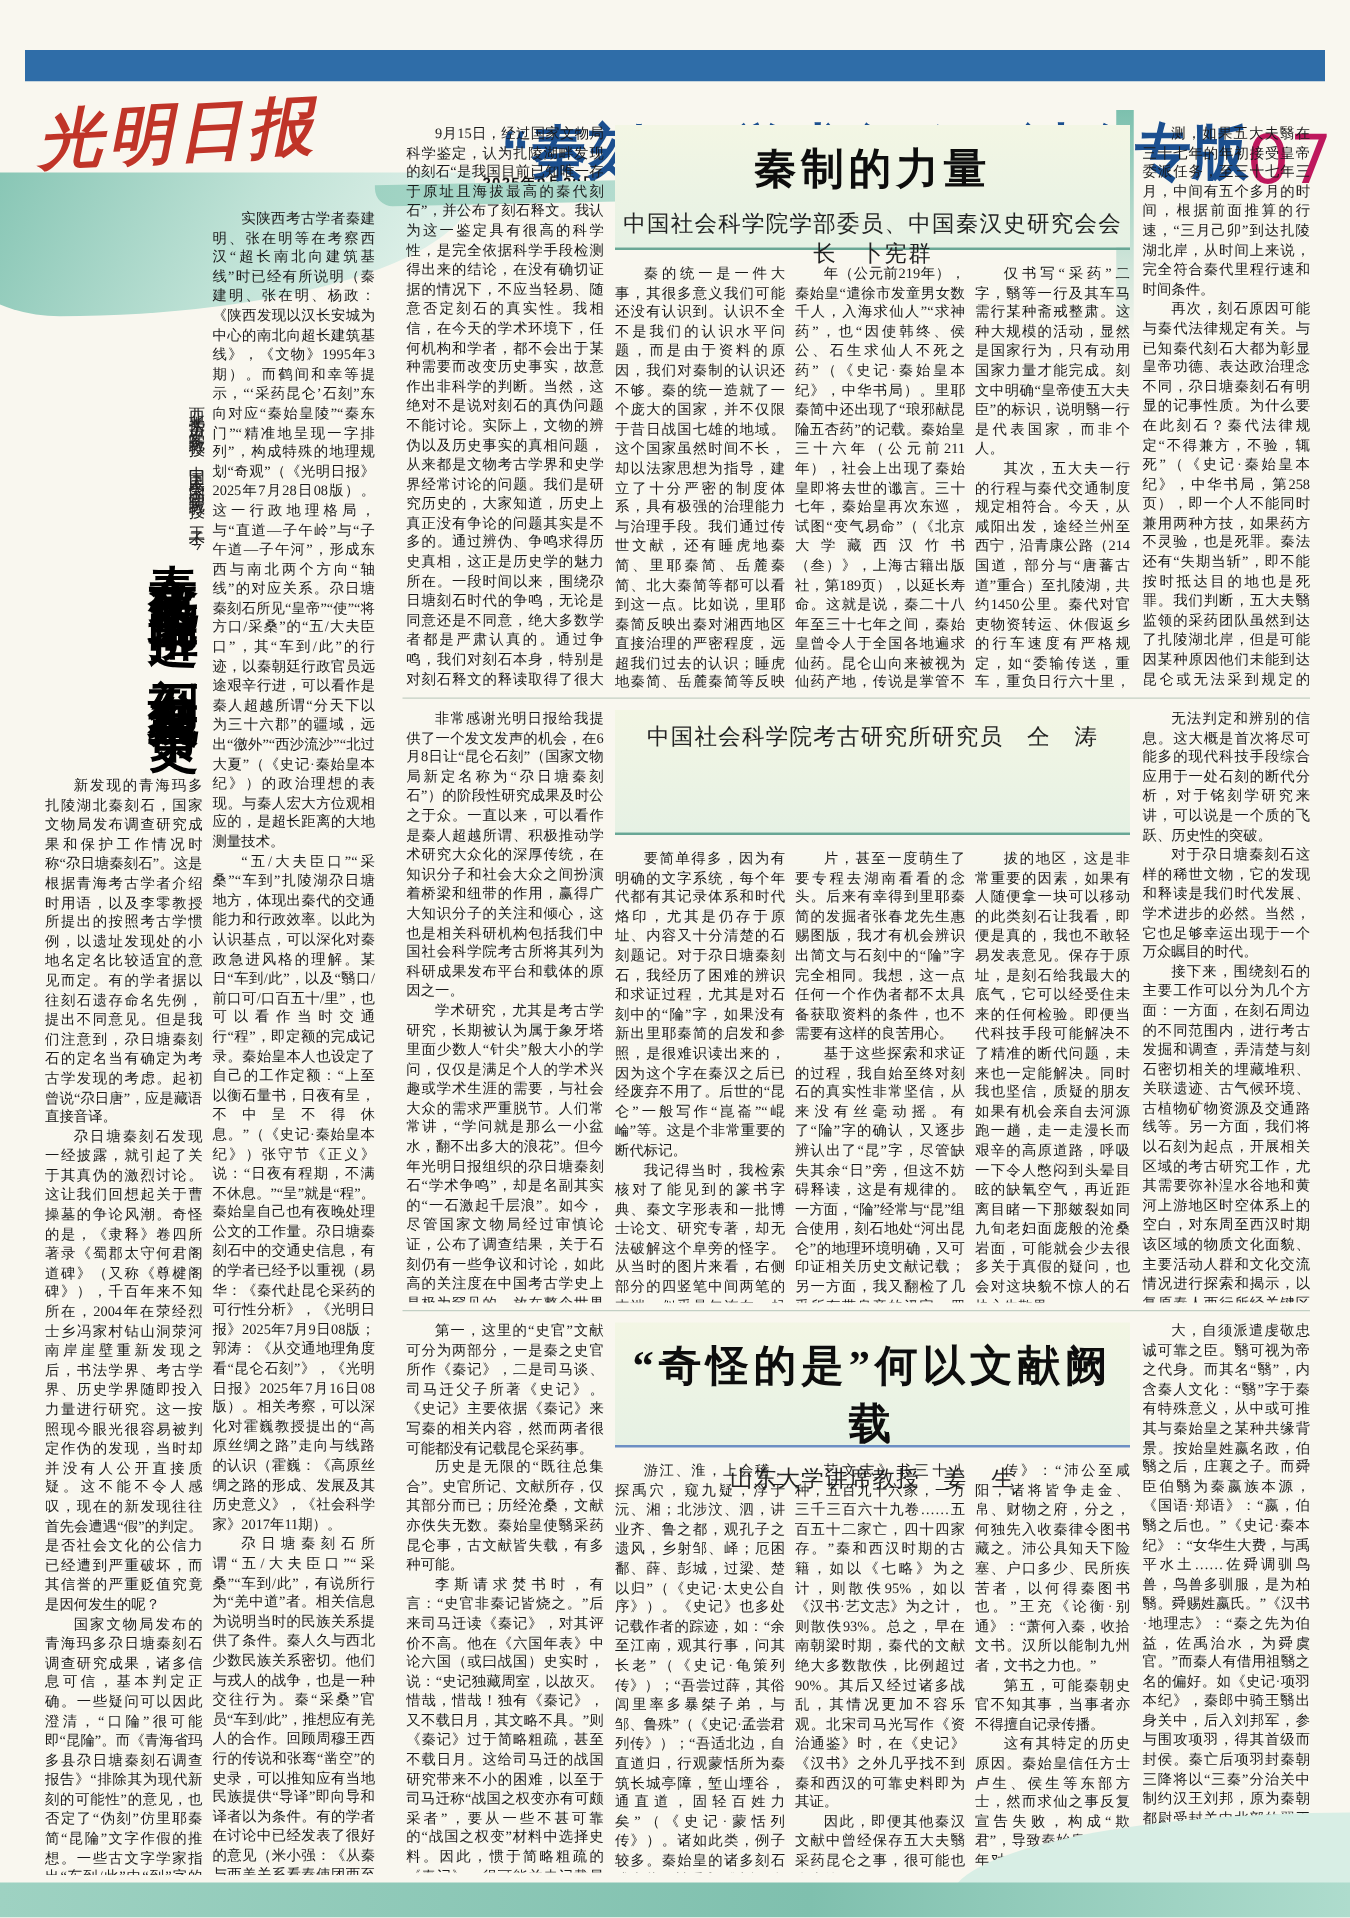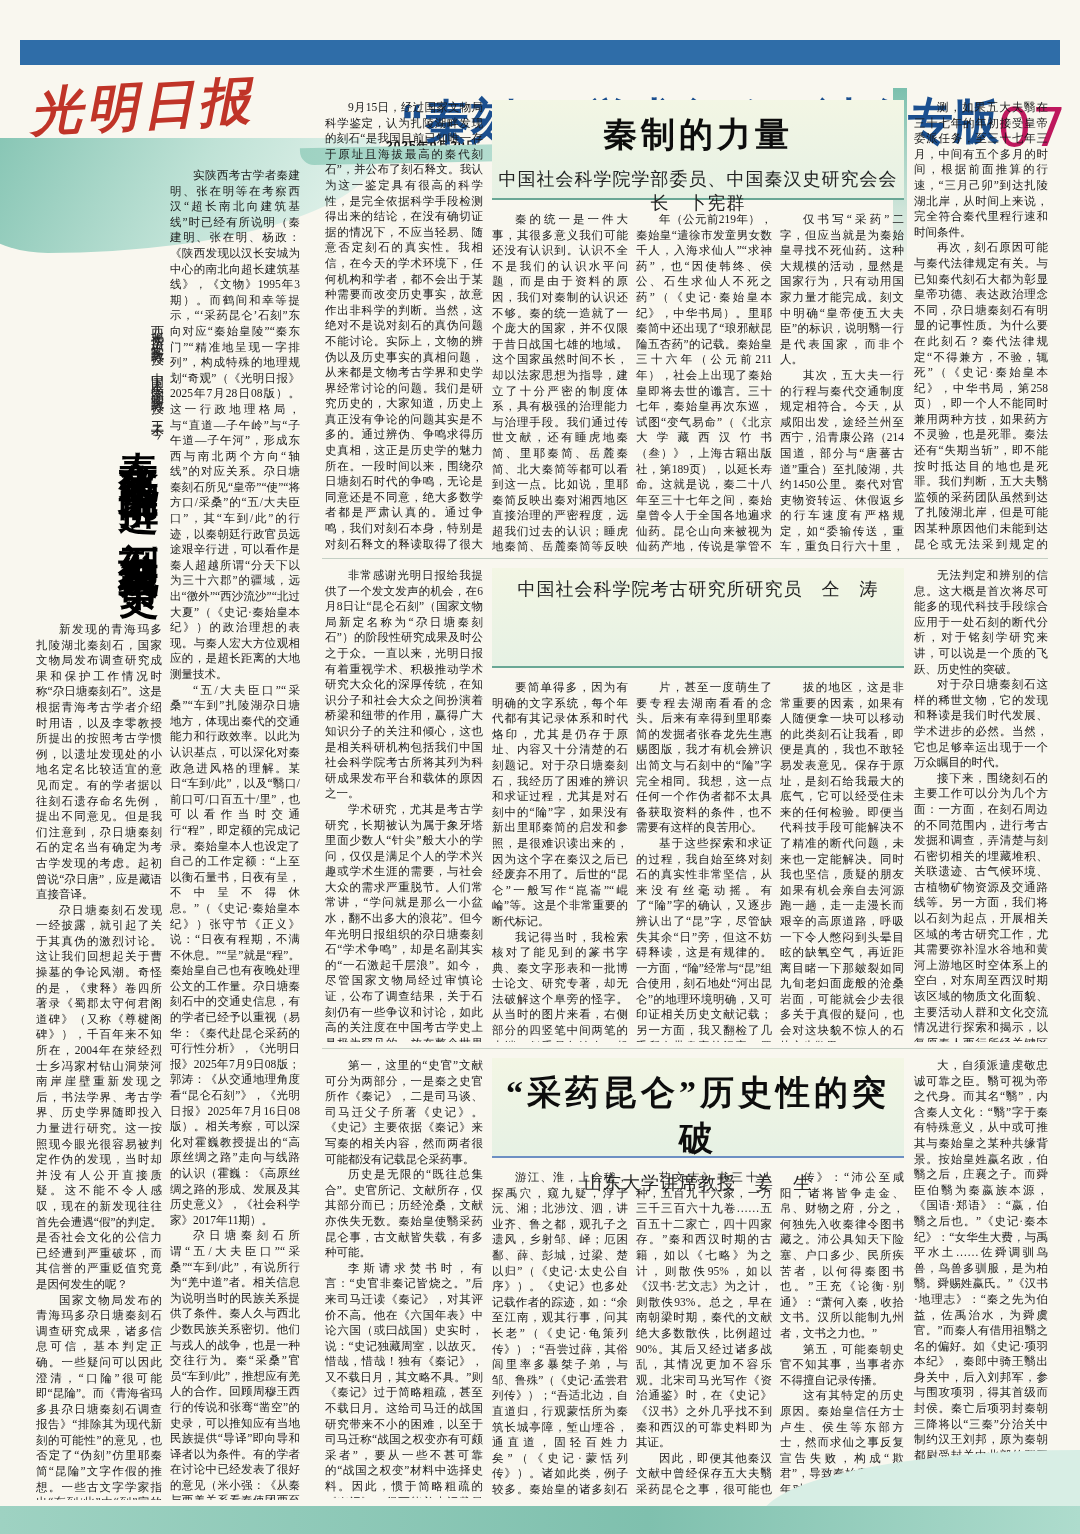--- a/index.html
+++ b/index.html
@@ -83,32 +83,32 @@
     <div class="ht">秦制的力量</div>
     <div class="hb">中国社会科学院学部委员、中国秦汉史研究会会长　卜宪群</div>
   </div>
   <div class="col" style="left:492px;top:212px;width:136px;height:342px">
       <p>秦的统一是一件大事，其很多意义我们可能还没有认识到。认识不全不是我们的认识水平问题，而是由于资料的原因，我们对秦制的认识还不够。秦的统一造就了一个庞大的国家，并不仅限于昔日战国七雄的地域。这个国家虽然时间不长，却以法家思想为指导，建立了十分严密的制度体系，具有极强的治理能力与治理手段。我们通过传世文献，还有睡虎地秦简、里耶秦简、岳麓秦简、北大秦简等都可以看到这一点。比如说，里耶秦简反映出秦对湘西地区直接治理的严密程度，远超我们过去的认识；睡虎地秦简、岳麓秦简等反映出秦代有严密的法令体系；等。尕日塘刻石虽然是关于秦始皇遣人采药之事，似乎与秦始皇个人有关，但实际上是与整个秦代制度有关的，不是一个孤零零的事件。从中可以看到秦制的巨大力量。</p>
     </div>
   <div class="col" style="left:636px;top:212px;width:136px;height:342px">
       <p>年（公元前219年），秦始皇“遣徐市发童男女数千人，入海求仙人”“求神药”，也“因使韩终、侯公、石生求仙人不死之药”（《史记·秦始皇本纪》，中华书局）。里耶秦简中还出现了“琅邪献昆陯五杏药”的记载。秦始皇三十六年（公元前211年），社会上出现了秦始皇即将去世的谶言。三十七年，秦始皇再次东巡，试图“变气易命”（《北京大学藏西汉竹书（叁）》，上海古籍出版社，第189页），以延长寿命。这就是说，秦二十八年至三十七年之间，秦始皇曾令人于全国各地遍求仙药。昆仑山向来被视为仙药产地，传说是掌管不死药的西王母和诸巫的居所。《吕氏春秋》载：“菜之美者：昆仑之苹，寿木之华。”高诱注：“寿木，昆仑山上木也。华，实也。食其实者不死，故曰寿木。”（《吕氏春秋集释》，中华书局，第317页）《淮南子·览冥训》：“譬若羿请不死之药于西王母。”（《淮南鸿烈集释》，中华书局，第217页）在此大背景下，秦始皇在派人向东入海求药的同时，派人向西前往昆仑山采药是完全可能的。虽然刻文</p>
     </div>
   <div class="col" style="left:780px;top:212px;width:124px;height:342px">
-      <p>仅书写“采药”二字，但应当就是为秦始皇寻找不死仙药。这种大规模的活动，显然是国家行为，只有动用国家力量才能完成。刻文中明确“皇帝使五大夫臣”的标识，说明翳一行是代表国家，而非个人。</p>
+      <p>仅书写“采药”二字，翳等一行及其车马需行某种斋戒整肃。这种大规模的活动，显然是国家行为，只有动用国家力量才能完成。刻文中明确“皇帝使五大夫臣”的标识，说明翳一行是代表国家，而非个人。</p>
       <p>其次，五大夫一行的行程与秦代交通制度规定相符合。今天，从咸阳出发，途经兰州至西宁，沿青康公路（214国道，部分与“唐蕃古道”重合）至扎陵湖，共约1450公里。秦代对官吏物资转运、休假返乡的行车速度有严格规定，如“委输传送，重车，重负日行六十里，空车八十里，徒行百里”（《岳麓书院藏秦简（肆）》，上海辞书出版社，第150页）；“吏岁归休番日，险道日行八十里，易道百里”（《岳麓书院藏秦简（伍）》，上海辞书出版社，第112页）。秦代1里大约415米，如果按重车60里/天计算，58天便可到达。如果按险道80里/天计算，44天便可到达。秦始皇三十六年“荧惑守心”，出现“今年祖龙死”的预言，始皇令人占卜得到“游徙吉”的卦验后，从三十七年开始第四次东巡。秦以十月为岁首，我们推</p>
     </div>
   <div class="col" style="left:914px;top:100px;width:134px;height:452px">
       <p>测，如果五大夫翳在三十七年的年初接受皇帝委派任务，至三十七年三月，中间有五个多月的时间，根据前面推算的行速，“三月己卯”到达扎陵湖北岸，从时间上来说，完全符合秦代里程行速和时间条件。</p>
       <p>再次，刻石原因可能与秦代法律规定有关。与已知秦代刻石大都为彰显皇帝功德、表达政治理念不同，尕日塘秦刻石有明显的记事性质。为什么要在此刻石？秦代法律规定“不得兼方，不验，辄死”（《史记·秦始皇本纪》，中华书局，第258页），即一个人不能同时兼用两种方技，如果药方不灵验，也是死罪。秦法还有“失期当斩”，即不能按时抵达目的地也是死罪。我们判断，五大夫翳监领的采药团队虽然到达了扎陵湖北岸，但是可能因某种原因他们未能到达昆仑或无法采到规定的药，为了避免秦律制裁，故在此刻石自证。这是为什么采药团队没有到达昆仑却在此刻石，并标明至昆仑距离的原因。</p>
     </div>
 
   <div class="sep" style="top:558px"></div>
 
   <div class="col" style="left:325px;top:568px;width:158px;height:474px">
-      <p>非常感谢光明日报给我提供了一个发文发声的机会，在6月8日让“昆仑石刻”（国家文物局新定名称为“尕日塘秦刻石”）的阶段性研究成果及时公之于众。一直以来，光明日报有着重视学术、积极推动学术研究大众化的深厚传统，在知识分子和社会大众之间扮演着桥梁和纽带的作用，赢得广大知识分子的关注和倾心，这也是相关科研机构包括我们中国社会科学院考古所将其列为科研成果发布平台和载体的原因之一。</p>
+      <p>非常感谢光明日报给我提供了一个发文发声的机会，在6月8日让“昆仑石刻”（国家文物局新定名称为“尕日塘秦刻石”）的阶段性研究成果及时公之于众。一直以来，可以看作是秦人超越所谓、积极推动学术研究大众化的深厚传统，在知识分子和社会大众之间扮演着桥梁和纽带的作用，赢得广大知识分子的关注和倾心，这也是相关科研机构包括我们中国社会科学院考古所将其列为科研成果发布平台和载体的原因之一。</p>
       <p>学术研究，尤其是考古学研究，长期被认为属于象牙塔里面少数人“针尖”般大小的学问，仅仅是满足个人的学术兴趣或学术生涯的需要，与社会大众的需求严重脱节。人们常常讲，“学问就是那么一小盆水，翻不出多大的浪花”。但今年光明日报组织的尕日塘秦刻石“学术争鸣”，却是名副其实的“一石激起千层浪”。如今，尽管国家文物局经过审慎论证，公布了调查结果，关于石刻仍有一些争议和讨论，如此高的关注度在中国考古学史上是极为罕见的，放在整个世界考古学史上，也是少有的事情。</p>
     </div>
   <div class="hbox rule-teal" style="left:492px;top:568px">
     <div class="hb">中国社会科学院考古研究所研究员　仝　涛</div>
   </div>
   <div class="col" style="left:492px;top:680px;width:136px;height:362px">
       <p>要简单得多，因为有明确的文字系统，每个年代都有其记录体系和时代烙印，尤其是仍存于原址、内容又十分清楚的石刻题记。对于尕日塘秦刻石，我经历了困难的辨识和求证过程，尤其是对石刻中的“陯”字，如果没有新出里耶秦简的启发和参照，是很难识读出来的，因为这个字在秦汉之后已经废弃不用了。后世的“昆仑”一般写作“崑崙”“崐崘”等。这是个非常重要的断代标记。</p>
       <p>我记得当时，我检索核对了能见到的篆书字典、秦文字形表和一批博士论文、研究专著，却无法破解这个阜旁的怪字。从当时的图片来看，右侧部分的四竖笔中间两笔的末端，似乎是勾连在一起的。在我几乎要放弃它的时候，偶然看到网上有关于里耶秦简“琅邪献昆陯五杏药”的报道，“陯”字居然是欹耳偏旁，我突然想到，是否石刻中的字也可能是“陯”？由于里耶秦简没有公布简牍图片，我不知道具体的笔画写法，尤其是必须搞清楚“陯”字右侧到底是四竖笔还是五竖笔。在篆书中，“仑”字五竖笔的写法更加常见，在媒体报道中，是现代电脑输入法只能敲出的四竖笔的“陯”。于是，我利用田野工作的间隙返京，翻遍了里耶秦简的报告和图录，却没有找到它的图</p>
     </div>
   <div class="col" style="left:636px;top:680px;width:136px;height:362px">
@@ -125,21 +125,21 @@
     </div>
 
   <div class="sep" style="top:1048px"></div>
 
   <div class="col" style="left:325px;top:1058px;width:158px;height:440px">
       <p>第一，这里的“史官”文献可分为两部分，一是秦之史官所作《秦记》，二是司马谈、司马迁父子所著《史记》。《史记》主要依据《秦记》来写秦的相关内容，然而两者很可能都没有记载昆仑采药事。</p>
       <p>历史是无限的“既往总集合”。史官所记、文献所存，仅其部分而已；历经沧桑，文献亦佚失无数。秦始皇使翳采药昆仑事，古文献皆失载，有多种可能。</p>
       <p>李斯请求焚书时，有言：“史官非秦记皆烧之。”后来司马迁读《秦记》，对其评价不高。他在《六国年表》中论六国（或曰战国）史实时，说：“史记独藏周室，以故灭。惜哉，惜哉！独有《秦记》，又不载日月，其文略不具。”则《秦记》过于简略粗疏，甚至不载日月。这给司马迁的战国研究带来不小的困难，以至于司马迁称“战国之权变亦有可颇采者”，要从一些不甚可靠的“战国之权变”材料中选择史料。因此，惯于简略粗疏的《秦记》，很可能并未记载昆仑采药事。后世所了解的秦，主要见于《史记》。现今虽已出土数量众多的秦简牍，然多属中下层文书，与高层统治者直接相关者寥寥。</p>
     </div>
   <div class="hbox rule-blue" style="left:492px;top:1058px">
-    <div class="ht">“采药昆仑”历史性的突破</div>
+    <div class="ht">“奇怪的是”何以文献阙载</div>
     <div class="hb">山东大学讲席教授　姜　生</div>
   </div>
   <div class="col" style="left:492px;top:1170px;width:136px;height:328px">
       <p>游江、淮，上会稽，探禹穴，窥九疑，浮于沅、湘；北涉汶、泗，讲业齐、鲁之都，观孔子之遗风，乡射邹、峄；厄困鄱、薛、彭城，过梁、楚以归”（《史记·太史公自序》）。《史记》也多处记载作者的踪迹，如：“余至江南，观其行事，问其长老”（《史记·龟策列传》）；“吾尝过薛，其俗闾里率多暴桀子弟，与邹、鲁殊”（《史记·孟尝君列传》）；“吾适北边，自直道归，行观蒙恬所为秦筑长城亭障，堑山堙谷，通直道，固轻百姓力矣”（《史记·蒙恬列传》）。诸如此类，例子较多。秦始皇的诸多刻石或由此而被采入《史记·秦始皇本纪》。而尕日塘秦刻石远在西羌，秦汉所不治，自不在太史公父子采风范围之内，无从为其所知，也不会被写入《史记》。</p>
     </div>
   <div class="col" style="left:636px;top:1170px;width:136px;height:328px">
       <p>艺文志》书三十八种，五百九十六家，一万三千三百六十九卷……五百五十二家亡，四十四家存。”秦和西汉时期的古籍，如以《七略》为之计，则散佚95%，如以《汉书·艺文志》为之计，则散佚93%。总之，早在南朝梁时期，秦代的文献绝大多数散佚，比例超过90%。其后又经过诸多战乱，其情况更加不容乐观。北宋司马光写作《资治通鉴》时，在《史记》《汉书》之外几乎找不到秦和西汉的可靠史料即为其证。</p>
       <p>因此，即便其他秦汉文献中曾经保存五大夫翳采药昆仑之事，很可能也会失传。</p>
     </div>
   <div class="col" style="left:780px;top:1170px;width:124px;height:328px">

